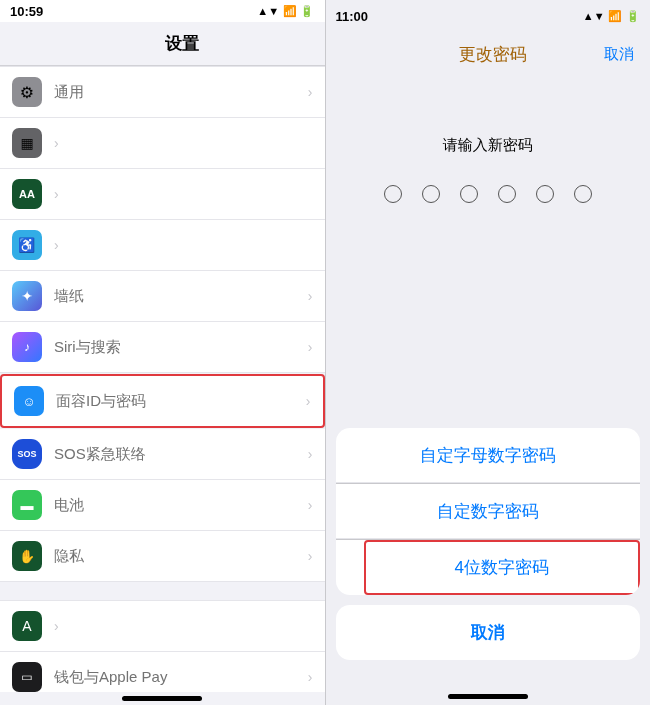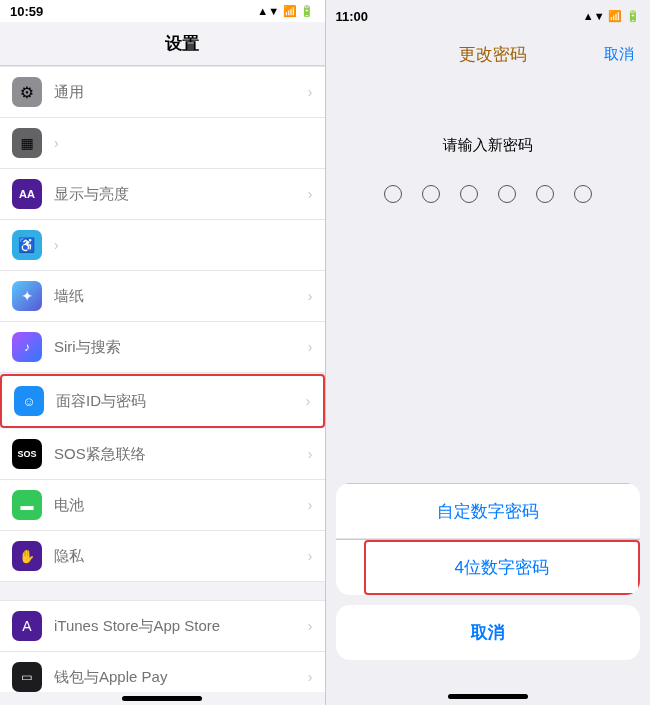--- a/index.html
+++ b/index.html
@@ -87,26 +87,26 @@
       font-size: 14px;
     }
     .divider-group {
       height: 18px;
       background: #f2f2f7;
     }
 
     
     .icon-gray { background: #8e8e93; }
     .icon-gray2 { background: #636366; }
-    .icon-blue { background: #4c1d95; }
+    .icon-blue { background: #14532d; }
     .icon-blue2 { background: #32ade6; }
     .icon-green { background: #34c759; }
     .icon-dark { background: #1c1c1e; }
     .icon-face-id { background: #1c8ef7; }
-    .icon-sos { background: #000000; }
+    .icon-sos { background: #1d4ed8; border-radius: 11px; }
 
     
     .right-panel {
       width: 325px;
       height: 705px;
       background: #efeff4;
       display: flex;
       flex-direction: column;
     }
     .right-status-bar {
@@ -251,21 +251,20 @@
         <div class="item-icon icon-gray">⚙</div>
         <span class="item-label">通用</span>
         <span class="item-chevron">›</span>
       </div>
       <div class="settings-item">
         <div class="item-icon icon-gray2" style="font-size:14px;">▦</div>
         <span class="item-chevron">›</span>
       </div>
       <div class="settings-item">
         <div class="item-icon icon-blue" style="font-size:11px;font-weight:700;color:#fff;">AA</div>
-        <span class="item-label">显示与亮度</span>
         <span class="item-chevron">›</span>
       </div>
       <div class="settings-item">
         <div class="item-icon icon-blue2" style="color:#fff;font-size:14px;">♿</div>
         <span class="item-chevron">›</span>
       </div>
       <div class="settings-item">
         <div class="item-icon" style="background: linear-gradient(135deg,#5ac8fa,#5856d6);color:#fff;font-size:14px;">✦</div>
         <span class="item-label">墙纸</span>
         <span class="item-chevron">›</span>
@@ -293,21 +292,20 @@
       <div class="settings-item">
         <div class="item-icon icon-blue" style="color:#fff;font-size:13px;">✋</div>
         <span class="item-label">隐私</span>
         <span class="item-chevron">›</span>
       </div>
     </div>
     <div class="divider-group"></div>
     <div class="settings-group">
       <div class="settings-item">
         <div class="item-icon icon-blue" style="color:#fff;font-size:14px;">A</div>
-        <span class="item-label">iTunes Store与App Store</span>
         <span class="item-chevron">›</span>
       </div>
       <div class="settings-item">
         <div class="item-icon icon-dark" style="color:#fff;font-size:12px;">▭</div>
         <span class="item-label">钱包与Apple Pay</span>
         <span class="item-chevron">›</span>
       </div>
     </div>
 
   </div>
@@ -341,20 +339,23 @@
       <div class="dot"></div>
       <div class="dot"></div>
       <div class="dot"></div>
       <div class="dot"></div>
       <div class="dot"></div>
     </div>
 
 
     <div class="action-sheet">
       <div class="action-sheet-main">
+        <div class="action-item">
+          <span>自定字母数字密码</span>
+        </div>
         <div class="separator-line"></div>
         <div class="action-item">
           <span>自定数字密码</span>
         </div>
         <div class="separator-line"></div>
         <div class="action-item highlighted-action">
           <span>4位数字密码</span>
         </div>
       </div>
       <div class="action-cancel">取消</div>

